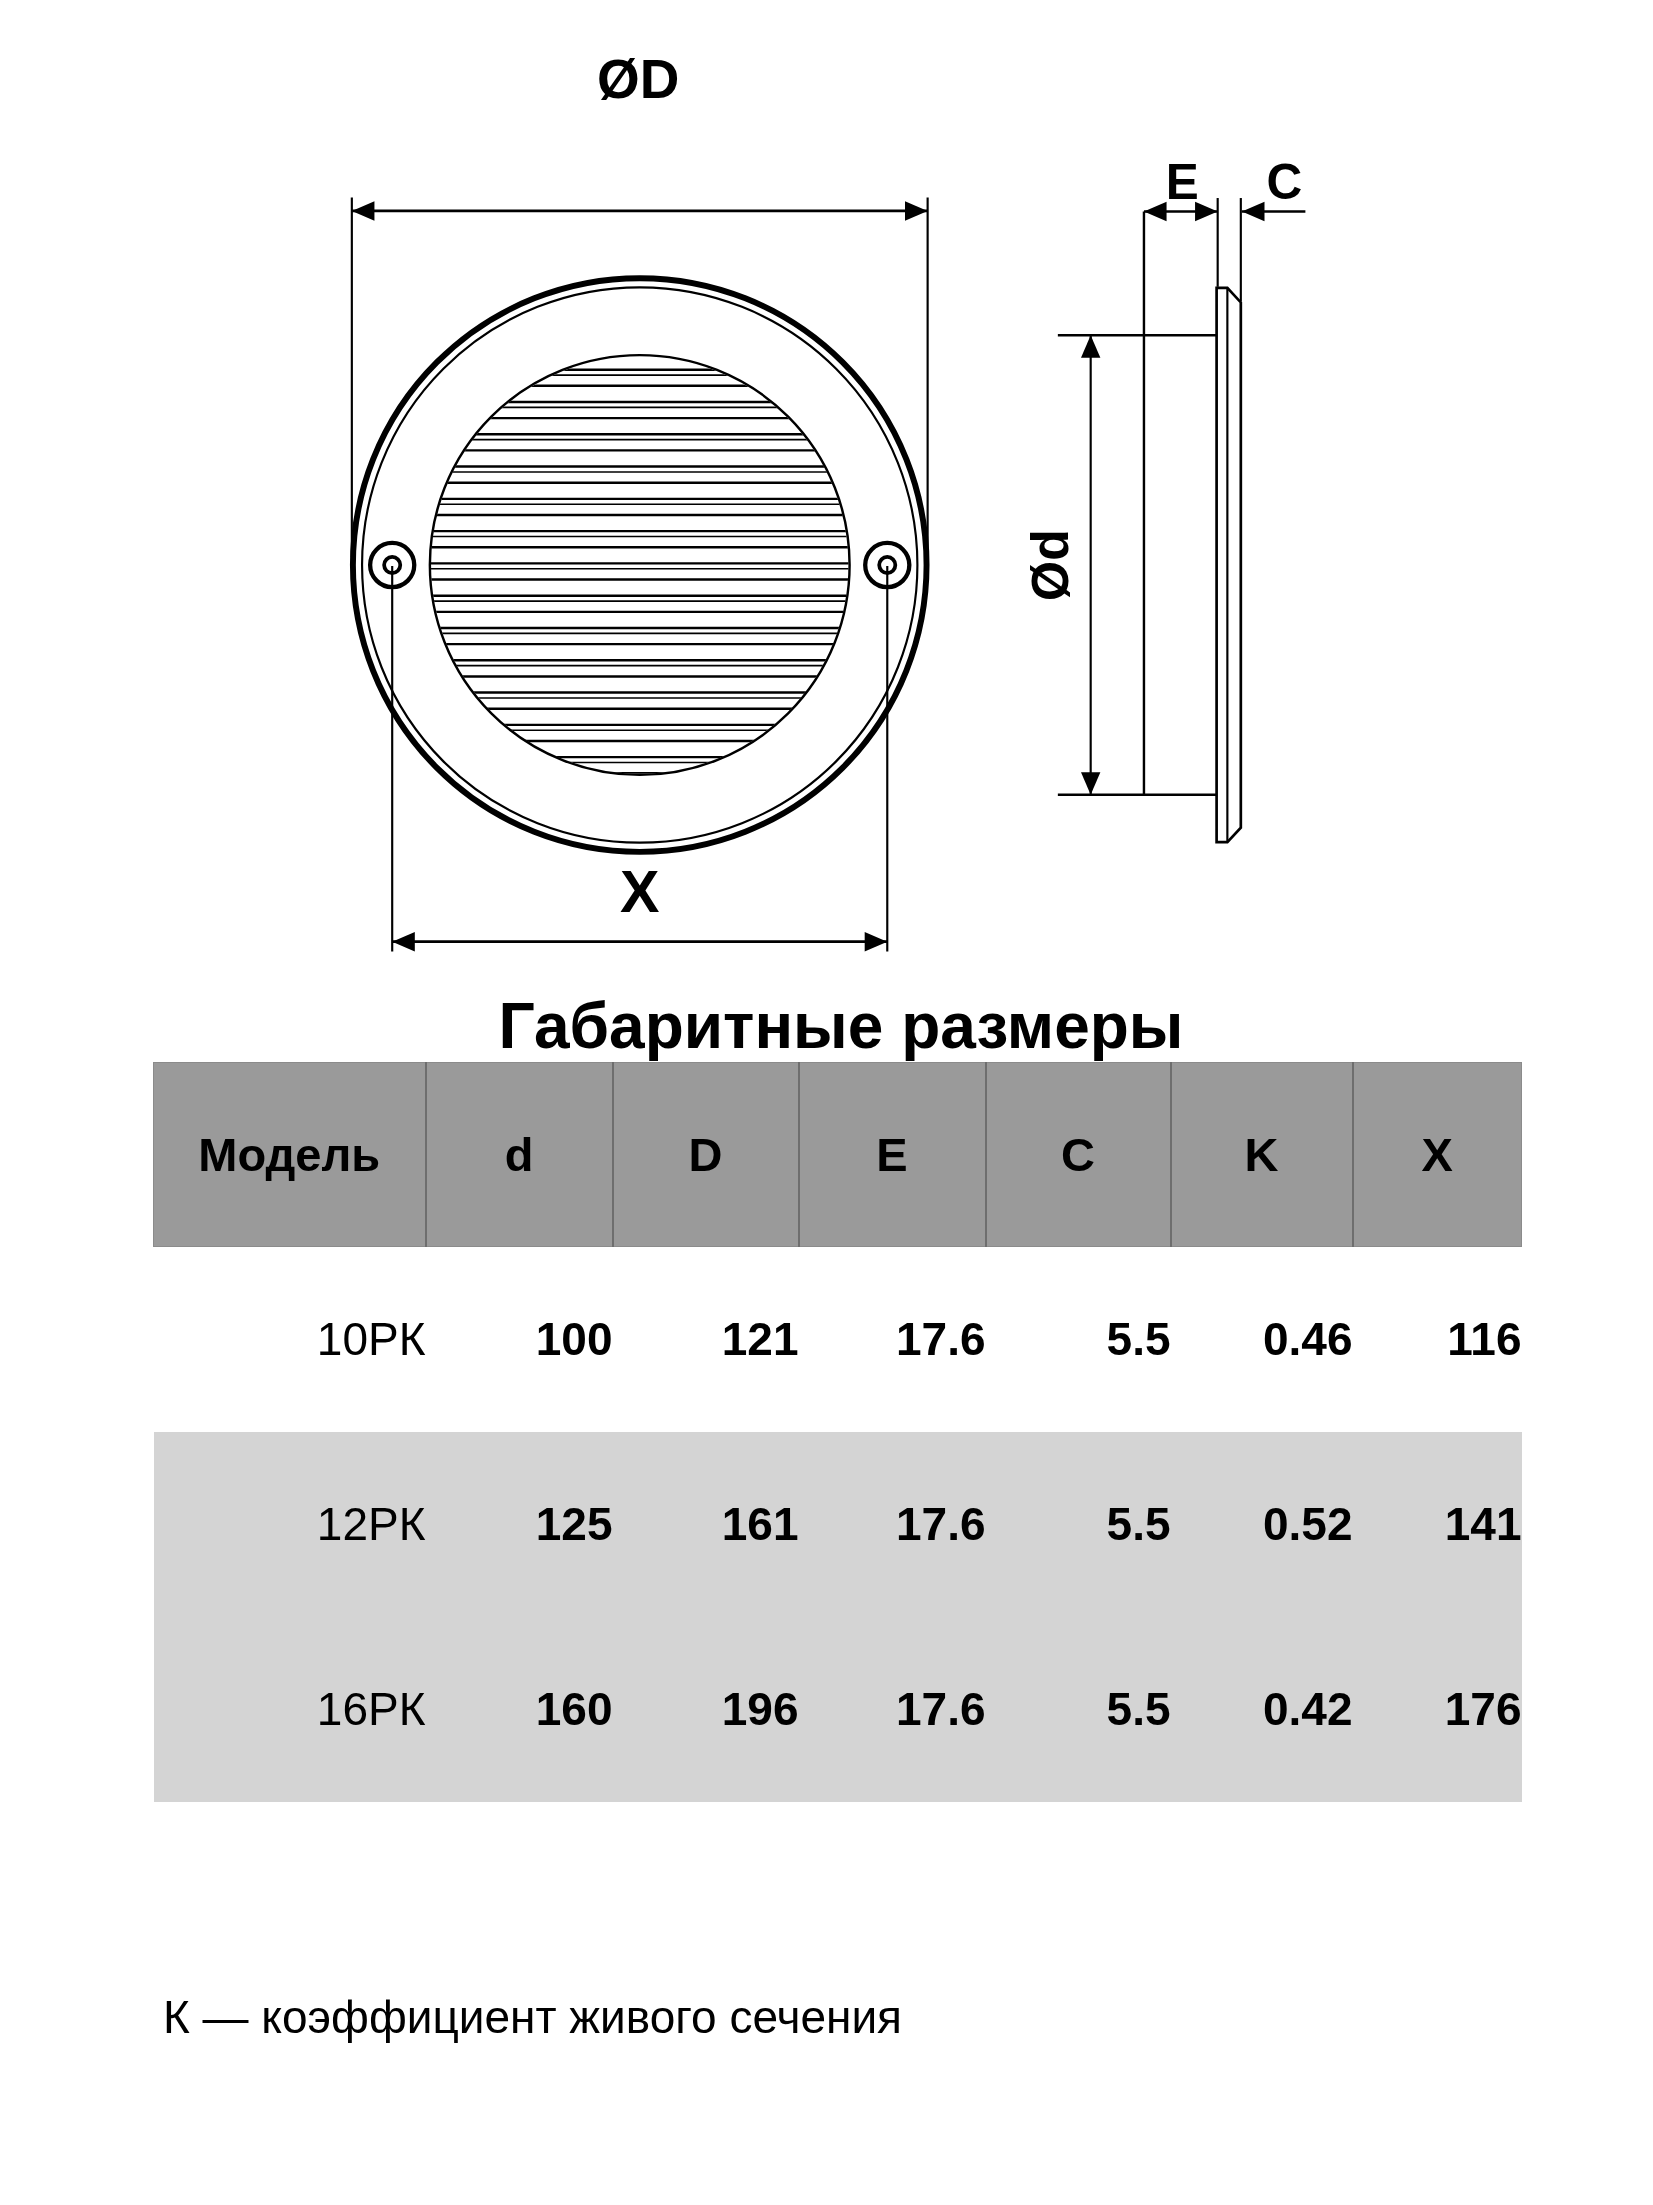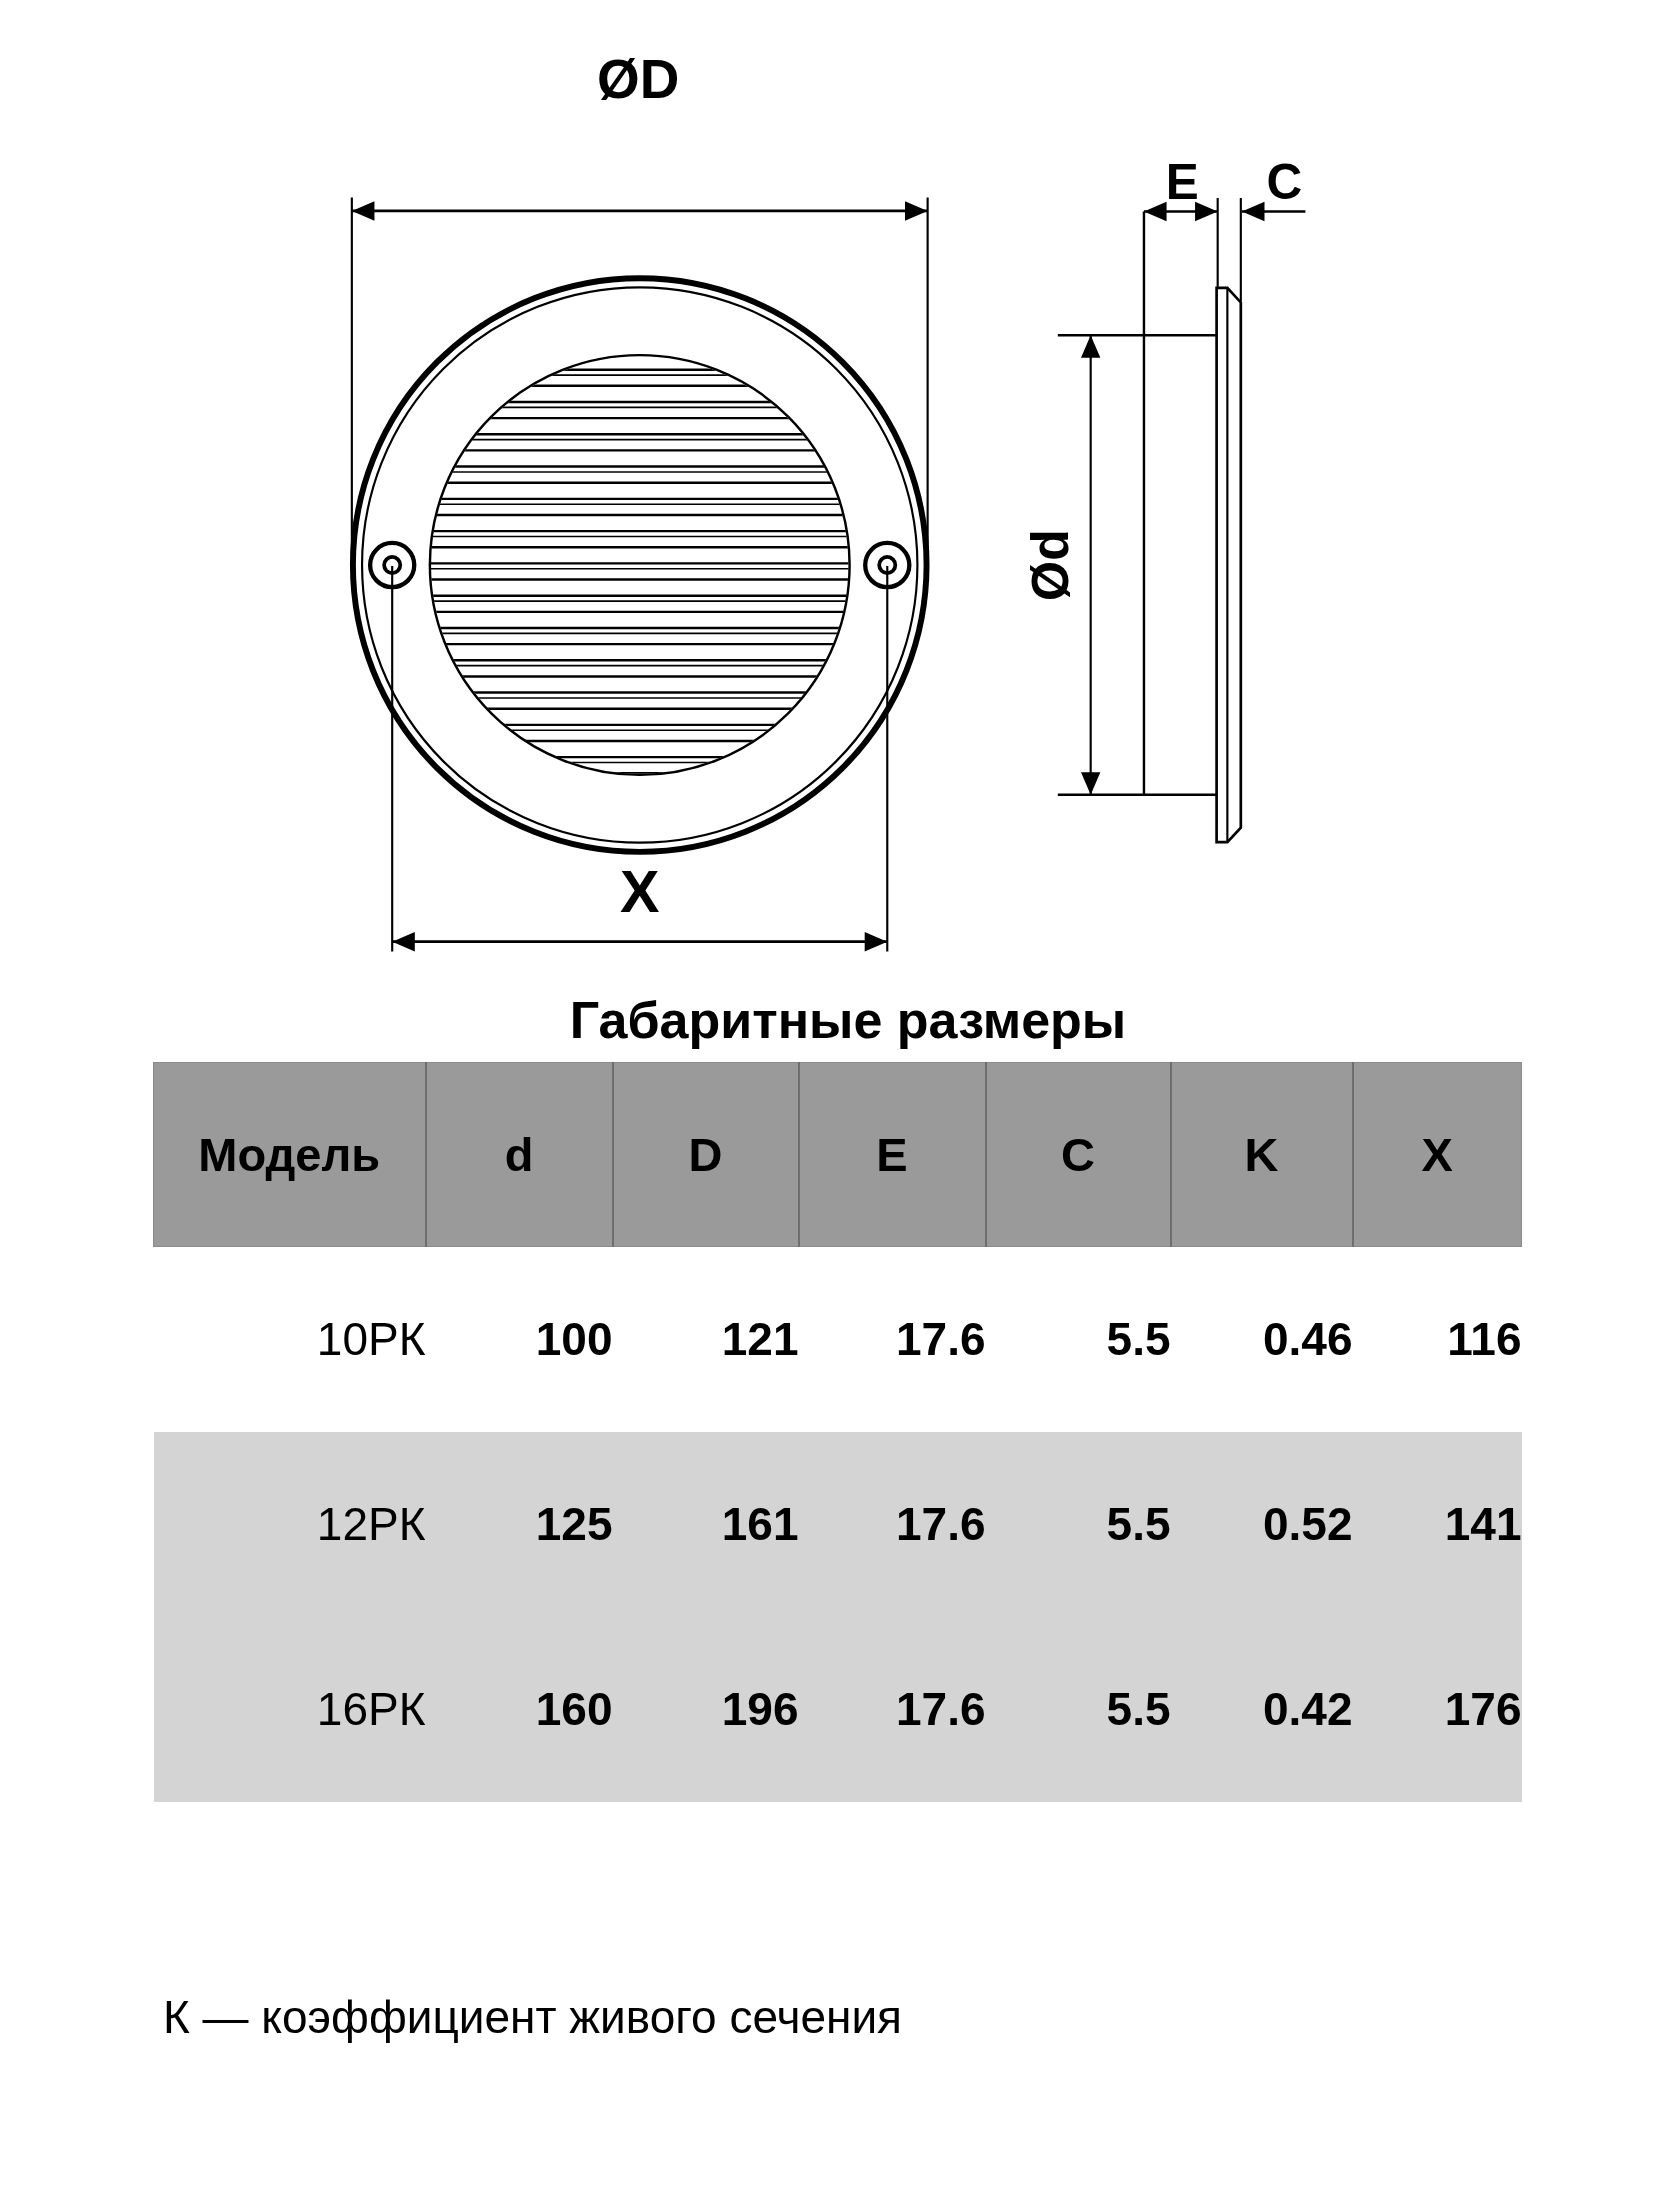--- a/index.html
+++ b/index.html
@@ -21,24 +21,24 @@
   }
   #drawing-svg{position:absolute;left:0;top:0;}
   .dim-label{
     font-family:"Liberation Sans", sans-serif;
     font-weight:bold;
     fill:var(--line);
   }
   #table-title{
     position:absolute;
     top:994px;
-    left:164px;
+    left:157px;
     width:1368px;
     text-align:center;
-    font-size:52px;
+    font-size:64px;
     font-weight:bold;
     line-height:1;
   }
   #dim-table{
     position:absolute;
     top:1062px;
     left:153px;
     width:1368px;
     border-collapse:collapse;
     table-layout:fixed;

